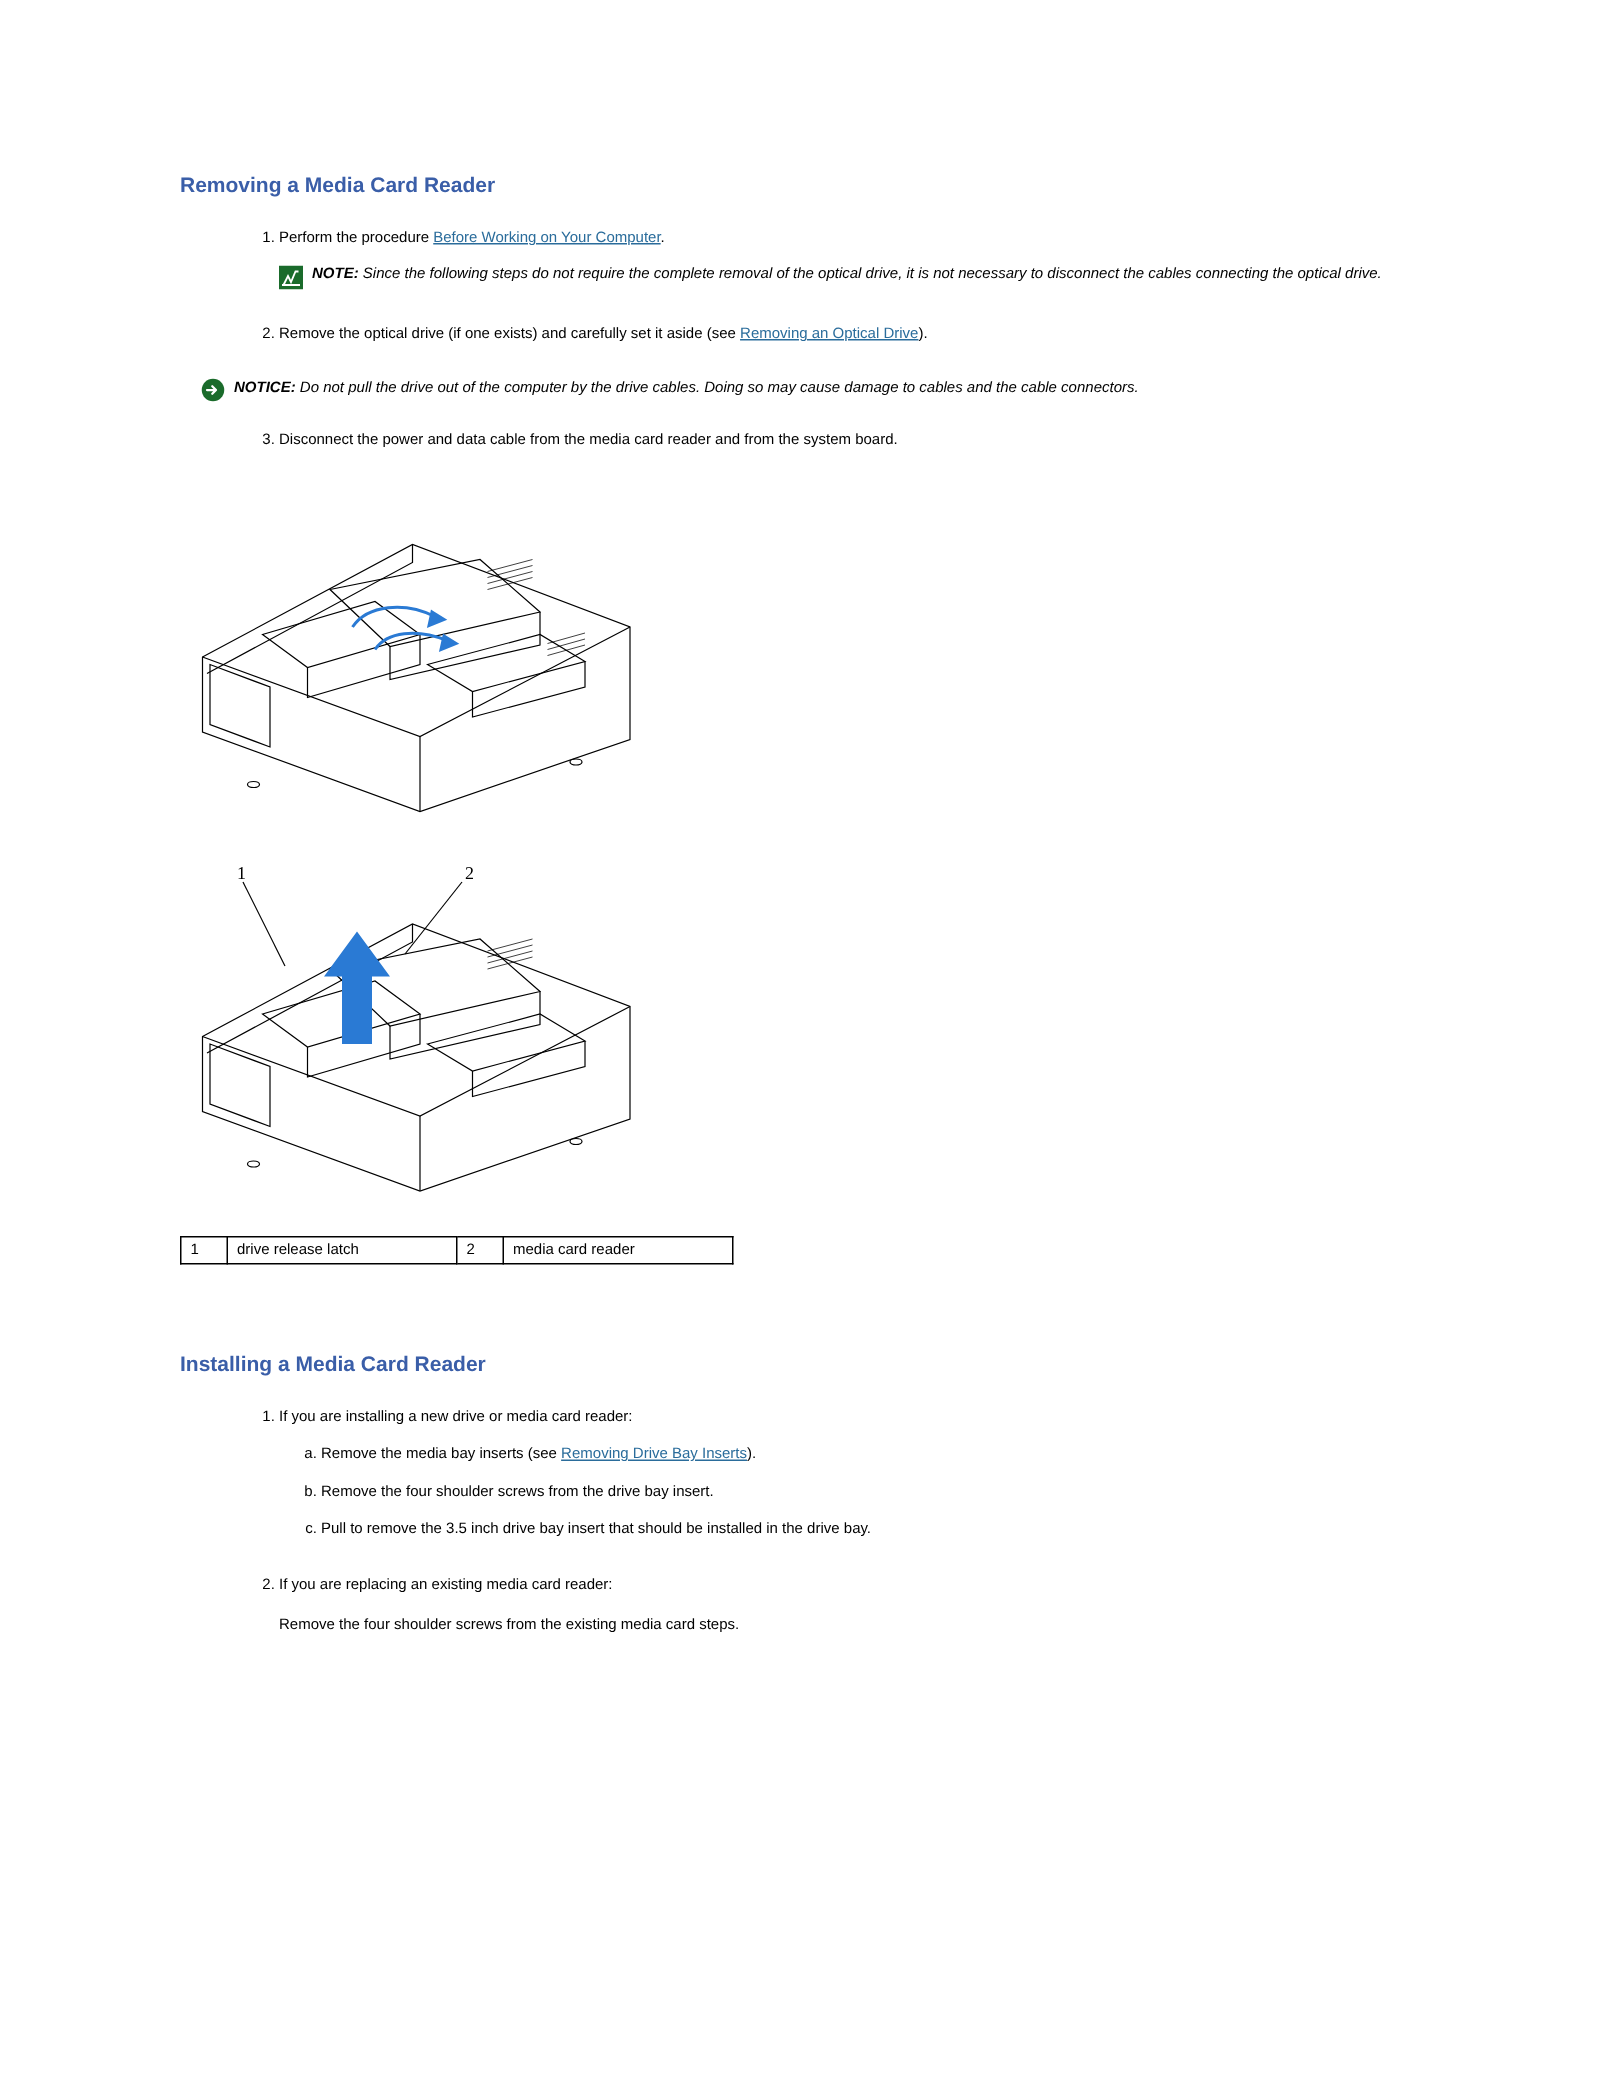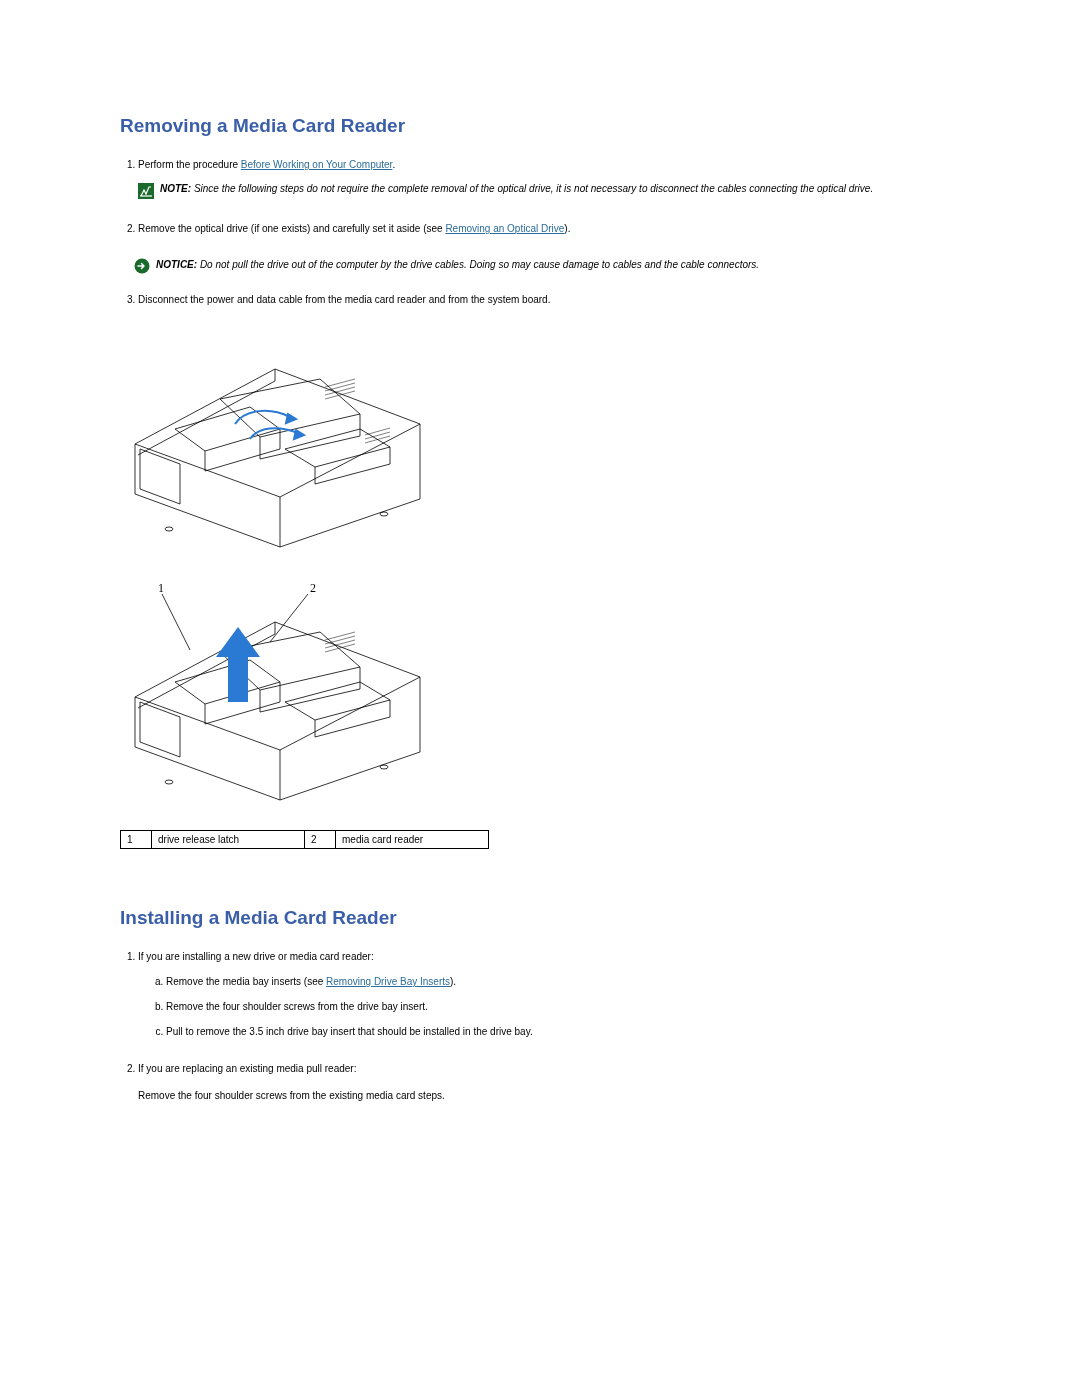--- a/index.html
+++ b/index.html
@@ -8,33 +8,34 @@
     background: #fff;
     font-family: Verdana, Arial, sans-serif;
     font-size: 10px;
     color: #000;
     width: 1080px;
   }
   .page {
     padding: 115px 120px 80px 120px;
   }
   h3 {
-    font-size: 19px;
+    font-size: 14px;
     font-weight: bold;
     color: #3a5ea8;
     margin: 0 0 20px 0;
   }
   ol.main {
     list-style: decimal;
     margin: 0 0 0 18px;
     padding: 0;
   }
   ol.main > li {
     margin-bottom: 22px;
     line-height: 1.5;
+    margin-left: 48px;
   }
   ol.sub {
     list-style: lower-alpha;
     margin: 10px 0 0 28px;
     padding: 0;
   }
   ol.sub > li {
     margin-bottom: 10px;
   }
   a.link {
@@ -228,18 +229,18 @@
       <span>If you are installing a new drive or media card reader:</span>
       <ol class="sub">
         <li>
           <span>Remove the media bay inserts (see </span><a href="#" class="link">Removing Drive Bay Inserts</a><span>).</span>
         </li>
         <li>Remove the four shoulder screws from the drive bay insert.</li>
         <li>Pull to remove the 3.5 inch drive bay insert that should be installed in the drive bay.</li>
       </ol>
     </li>
     <li>
-      <span>If you are replacing an existing media pull reader:</span>
+      <span>If you are replacing an existing media card reader:</span>
       <div style="margin-top:12px">Remove the four shoulder screws from the existing media card steps.</div>
     </li>
   </ol>
 
 </div>
 
 </body></html>

